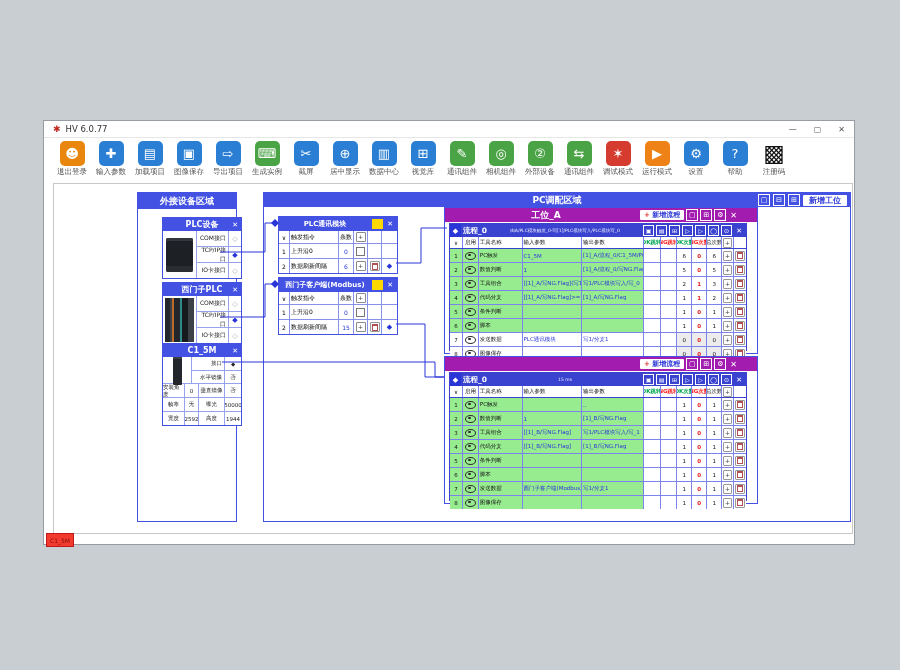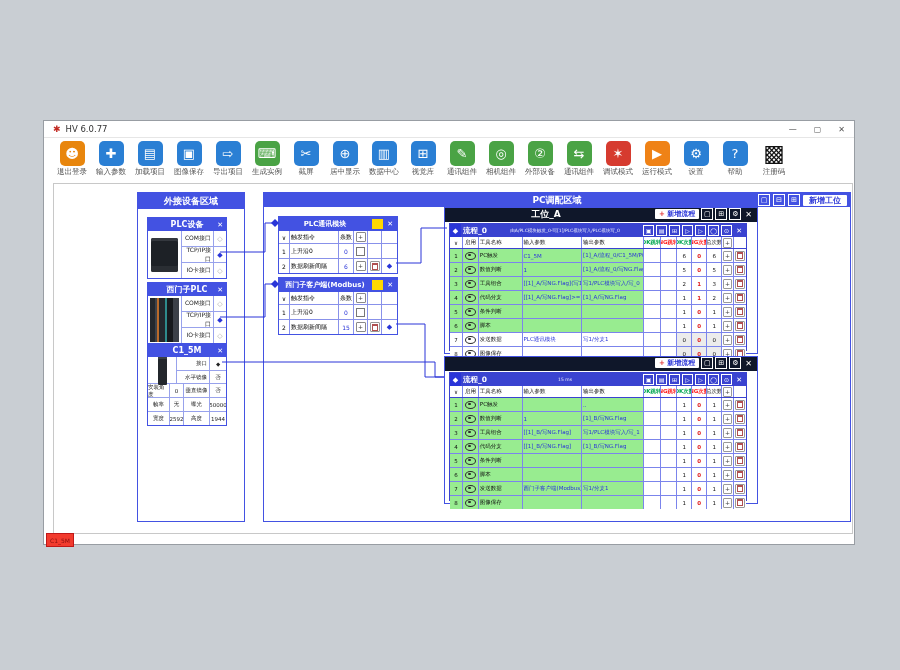--- a/index.html
+++ b/index.html
@@ -16,23 +16,23 @@
   .titem{width:36px;display:flex;flex-direction:column;align-items:center;cursor:default}
   .ticon{width:25px;height:25px;border-radius:5px;color:#fff;display:flex;align-items:center;justify-content:center;font-size:13px;line-height:1}
   .ticon.qr{color:#111;background:#fff;font-size:23px}
   .tlabel{font-size:7.5px;color:#555;margin-top:1px;white-space:nowrap}
   
   .canvas{position:absolute;left:9px;top:62px;width:798px;height:349px;background:#fff;border:1px solid #c8c8c8;box-sizing:content-box}
   .wires{position:absolute;left:0;top:0;width:798px;height:349px;z-index:6;pointer-events:none}
   .wires path.w{stroke:#2a35d8;stroke-width:1;fill:none}
   .wires path.d{fill:#2a35d8;stroke:none}
   
-  .devpanel{position:absolute;left:83px;top:8px;width:108px;height:330px;border:1px solid #4352e2;background:#fff;box-sizing:border-box;z-index:2}
+  .devpanel{position:absolute;left:83px;top:8px;width:100px;height:330px;border:1px solid #4352e2;background:#fff;box-sizing:border-box;z-index:2}
   .devheader{height:16px;background:#4352e2;color:#fff;font-size:9px;font-weight:bold;display:flex;align-items:center;justify-content:center}
-  .devcard{position:absolute;left:9px;width:80px;border:1px solid #4352e2;background:#fff;box-sizing:border-box}
+  .devcard{position:absolute;left:24px;width:80px;border:1px solid #4352e2;background:#fff;box-sizing:border-box}
   .ct{height:13px;background:#4352e2;color:#fff;display:flex;align-items:center;padding:0 3px;position:relative}
   .ct .name{position:absolute;left:0;right:0;text-align:center;font-size:8px;font-weight:bold}
   .ct .x{margin-left:auto;font-size:7px;z-index:1}
   .cardbody{display:flex}
   .imgcell{width:33px;border-right:1px solid #98a2ec;display:flex;align-items:center;justify-content:center;padding:2px 0}
   .ports{flex:1}
   .port{height:15px;display:flex;align-items:stretch;border-bottom:1px solid #98a2ec;font-size:6px}
   .port:last-child{border-bottom:none}
   .port .pl{flex:1;text-align:right;padding-right:2px;color:#222;display:flex;align-items:center;justify-content:flex-end}
   .port .pd{width:12px;border-left:1px solid #98a2ec;display:flex;align-items:center;justify-content:center;color:#b5b5b5;font-size:7px}
@@ -77,21 +77,21 @@
   
   .pcarea{position:absolute;left:209px;top:8px;width:588px;height:330px;border:1px solid #4352e2;box-sizing:border-box;z-index:1}
   .pchead{height:14px;background:#4352e2;display:flex;align-items:center;color:#fff;padding:0 3px;gap:3px;position:relative}
   .pchead .t{position:absolute;left:0;right:0;text-align:center;font-size:9px;font-weight:bold}
   .pchead .right{margin-left:auto;display:flex;gap:3px;align-items:center;z-index:1}
   .pcicon{width:10px;height:10px;border:1px solid #fff;font-size:7px;display:flex;align-items:center;justify-content:center}
   .btn-newstation{background:#fff;color:#2a35d8;font-size:8px;font-weight:bold;padding:0 6px;border-radius:1px;line-height:11px}
   
   .station{position:absolute;left:390px;width:314px;border:1px solid #4352e2;background:#fff;box-sizing:border-box;z-index:4}
   #st0{top:23px;height:147px}#st1{top:172px;height:148px}
-  .sthead{height:14px;background:#0f172a;display:flex;align-items:flex-start;color:#fff;padding:0 3px;gap:2px;position:relative}
+  .sthead{height:14px;background:#a21caf;display:flex;align-items:center;color:#fff;padding:0 18px;gap:2px;position:relative}
   .sthead .t{position:absolute;left:0;right:110px;text-align:center;font-size:9px;font-weight:bold}
   .sthead .right{margin-left:auto;display:flex;gap:2px;align-items:center;z-index:1}
   .btn-newflow{background:#fff;color:#2a35d8;font-size:7px;font-weight:bold;padding:0 4px;border-radius:1px;line-height:10px;white-space:nowrap}
   .btn-newflow .plus{color:#e03030}
   .wic{width:10px;height:10px;border:1px solid #fff;font-size:7px;display:flex;align-items:center;justify-content:center}
   .stx{font-size:8px;padding:0 2px}
   .flow{position:absolute;left:4px;top:15px;width:298px;border:1px solid #3a43d0;box-sizing:border-box;background:#fff}
   #st0 .flow{height:128px}#st1 .flow{height:129px}
   .flowhead{height:13px;background:#3a43d0;display:flex;align-items:center;color:#fff;gap:2px;padding-right:2px}
   .flowarrow{width:11px;height:13px;background:#2a35d8;color:#fff;display:flex;align-items:center;justify-content:center;font-size:7px;flex:none}

